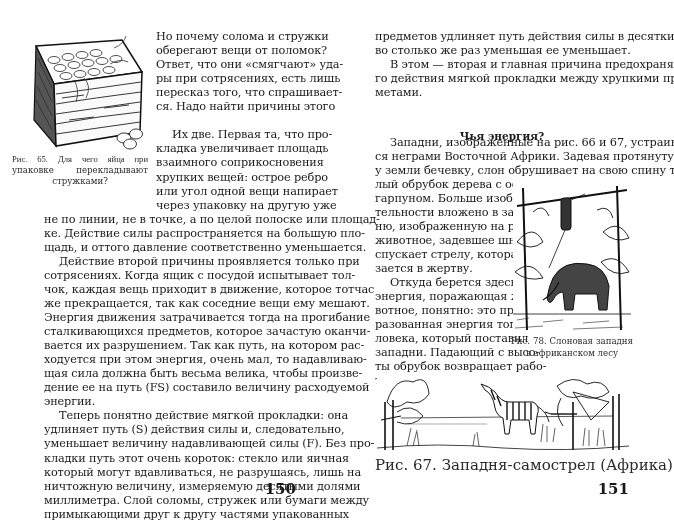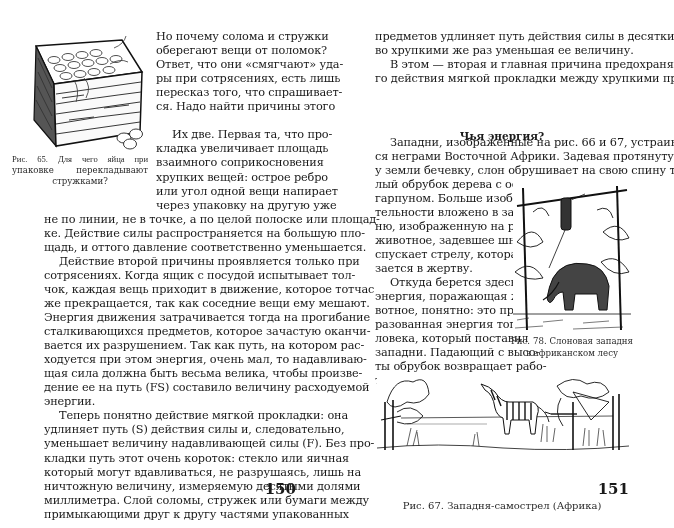--- a/index.html
+++ b/index.html
@@ -151,23 +151,24 @@
     <div class="line" style="top: 493.65px; left: 44px; width: 252px;">миллиметра. Слой соломы, стружек или бумаги между</div>
     <div class="line" style="top: 507.7px; left: 44px; width: 252px;">примыкающими друг к другу частями упакованных</div>
   </div>
 
 <style>
   .page.left .line, .page.right .line { line-height: 14px; height: 14px; }
 </style>
 
 <div class="page right">
   <div class="line" style="left:38px; top:30px; width:254px;">предметов удлиняет путь действия силы в десятки раз,</div>
-  <div class="line last" style="left:38px; top:44px; width:254px;">во хрупкими же раз уменьшая ее величину.</div>
+  <div class="line last" style="left:38px; top:44px; width:254px;">во столько же раз уменьшая ее уменьшает.</div>
   <div class="line" style="left:53px; top:58px; width:239px;">В этом — вторая и главная причина предохраняюще-</div>
   <div class="line" style="left:38px; top:72px; width:254px;">го действия мягкой прокладки между хрупкими пред-</div>
+  <div class="line last" style="left:38px; top:86px; width:254px;">метами.</div>
 
   <div class="heading" style="left:38px; top:129px; width:254px;">Чья энергия?</div>
 
   <div class="line" style="left:53px; top:136px; width:239px;">Западни, изображенные на рис. 66 и 67, устраивают-</div>
   <div class="line" style="left:38px; top:150px; width:254px;">ся неграми Восточной Африки. Задевая протянутую</div>
   <div class="line" style="left:38px; top:164px; width:254px;">у земли бечевку, слон обрушивает на свою спину тяже-</div>
 
   <div class="line" style="left:38px; top:178px; width:130px;">лый обрубок дерева с острым</div>
   <div class="line" style="left:38px; top:192px; width:130px;">гарпуном. Больше изобрета-</div>
   <div class="line" style="left:38px; top:206px; width:130px;">тельности вложено в запад-</div>
@@ -272,21 +273,21 @@
           <path d="M176,70 L178,56"></path>
         <path d="M206,74 L208,56"></path>
           <path d="M212,74 L212,58"></path>
           <path d="M220,74 L222,56"></path>
           <path d="M228,74 L226,58"></path>
       </g>
       <path d="M0,76 Q60,70 126,76 Q190,80 252,74" stroke="#111" stroke-width="0.8" fill="none"></path>
       <path d="M30,52 L110,52" stroke="#555" stroke-width="0.5"></path>
     </svg>
   </div>
-  <div class="caption center" style="left:38px; top:460px; width:254px; font-size:10px;margin-top:40px;">Рис. 67. Западня-самострел (Африка)</div>
+  <div class="caption center" style="left:38px; top:460px; width:254px; font-size:15px;">Рис. 67. Западня-самострел (Африка)</div>
 
   <div class="page-number" style="left:38px; top:482px; width:254px;">151</div>
 </div>
 
 <div class="page-number" style="left:44px; top:482px; width:252px;">150</div>
 
 <style>
   
   .page.left .line:nth-of-type(n) { }
 </style>

